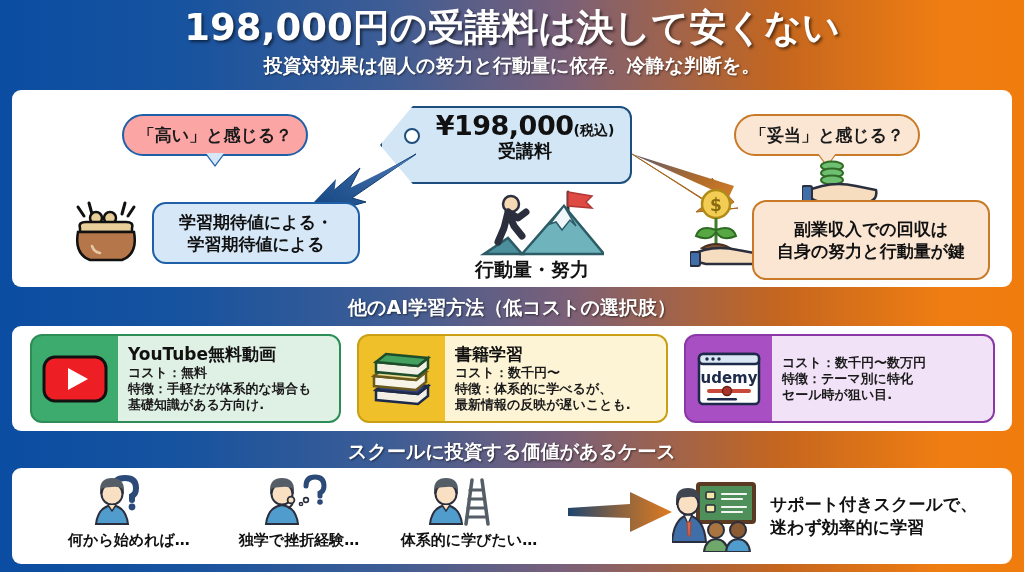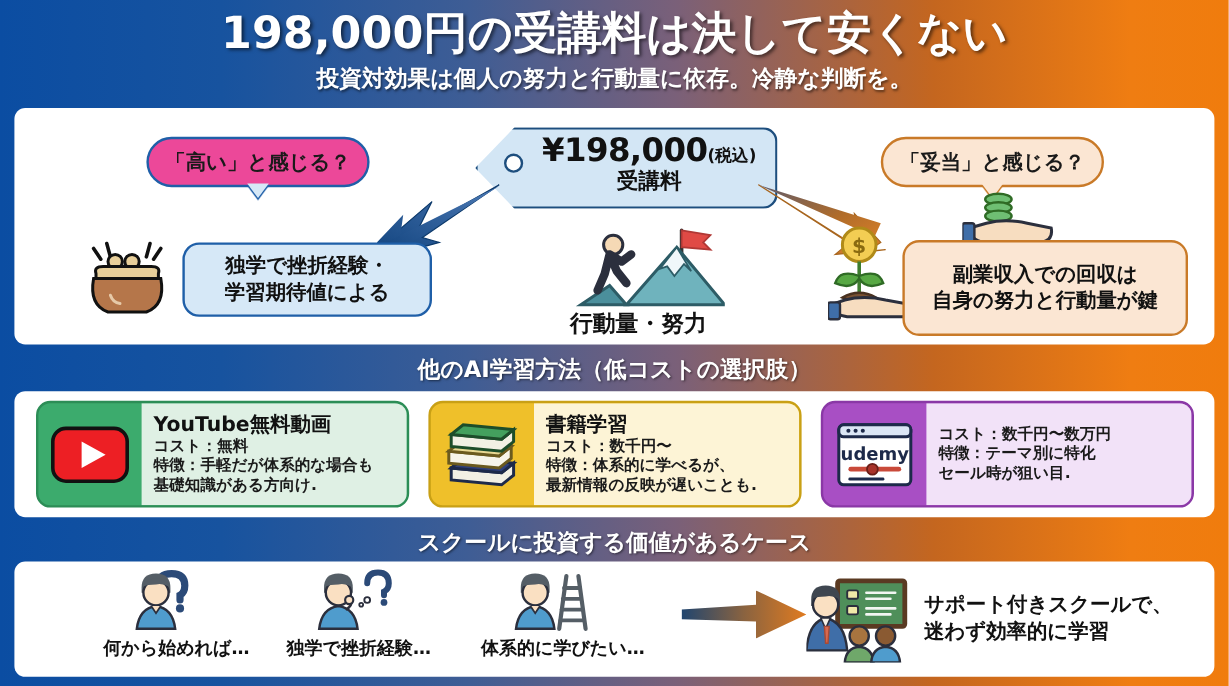--- a/index.html
+++ b/index.html
@@ -45,32 +45,32 @@
     font-size: 17px; font-weight: bold; color: #1a1a1a;
     white-space: nowrap;
   }
   .bubble::after {
     content: ""; position: absolute; bottom: -11px; left: 50%;
     margin-left: -9px; width: 0; height: 0;
     border-left: 9px solid transparent; border-right: 9px solid transparent;
   }
   #bubble-left {
     left: 110px; top: 24px; width: 186px; height: 42px;
-    background: #ec4899; border-color: #1f5fa8;
+    background: #fca5a5; border-color: #1f5fa8;
   }
   #bubble-left::after { border-top: 12px solid #d6e8f7; filter: drop-shadow(0 2px 0 #1f5fa8); }
   #bubble-right {
     left: 722px; top: 24px; width: 186px; height: 42px;
     background: #fbe6d3; border-color: #c97a28;
   }
   #bubble-right::after { border-top: 12px solid #fbe6d3; filter: drop-shadow(0 2px 0 #c97a28); }
 
   
   #price-tag {
-    position: absolute; left: 384px; top: 16px; width: 252px; height: 68px; text-decoration: underline;
+    position: absolute; left: 368px; top: 16px; width: 252px; height: 78px; text-decoration: underline;
   }
   #price-tag .tag-shape {
     position: absolute; inset: 0;
     background: #d3e6f5; border: 2.5px solid #1d4e7e;
     border-radius: 0 12px 12px 0;
     clip-path: polygon(0% 50%, 13% 0%, 100% 0%, 100% 100%, 13% 100%);
   }
   #price-tag .tag-hole {
     position: absolute; left: 24px; top: 22px; width: 16px; height: 16px;
     border-radius: 50%; background: #ffffff; border: 2.5px solid #1d4e7e;
@@ -139,21 +139,21 @@
   #card-2 .card-body { background: #f2e2f8; }
   .card-title { font-size: 17px; font-weight: bold; color: #111; line-height: 1.1; margin-bottom: 1px; }
   .card-line { font-size: 13px; font-weight: bold; color: #1a1a1a; line-height: 1.22; }
 
   
   .case-item {
     position: absolute; top: 6px; width: 150px; height: 84px;
     display: flex; flex-direction: column; align-items: center; justify-content: flex-start;
   }
   .case-caption { font-size: 15px; font-weight: bold; color: #111; margin-top: 1px; white-space: nowrap; }
-  #case-0 { left: 60px; }
+  #case-0 { left: 42px; }
   #case-1 { left: 212px; }
   #case-2 { left: 382px; }
 
   #result-school {
     position: absolute; left: 660px; top: 8px; width: 325px; height: 80px;
     display: flex; align-items: center;
   }
   #result-school .school-text {
     font-size: 17px; font-weight: bold; color: #111; line-height: 1.36; margin-left: 6px;
   }
@@ -214,21 +214,21 @@
       <path d="M14 18 l-6 -9 M22 16 l-3 -11 M58 18 l6 -9 M52 16 l3 -11" stroke="#111" stroke-width="3" fill="none" stroke-linecap="round"></path>
       <ellipse cx="26" cy="20" rx="6" ry="6" fill="#e8cf9a" stroke="#111" stroke-width="2.5"></ellipse>
       <ellipse cx="40" cy="20" rx="6" ry="6" fill="#e8cf9a" stroke="#111" stroke-width="2.5"></ellipse>
       <path d="M10 30 Q8 24 16 24 L56 24 Q64 24 62 30 L62 34 L10 34 Z" fill="#e8cf9a" stroke="#111" stroke-width="2.5"></path>
       <path d="M8 34 Q4 56 20 62 L52 62 Q68 56 64 34 Z" fill="#b5764a" stroke="#111" stroke-width="2.5"></path>
       <path d="M22 48 Q24 54 30 55" stroke="#e6c9a8" stroke-width="2.5" fill="none" stroke-linecap="round"></path>
     </svg>
 
     <div class="result-box" id="result-left">
       <div>
-        <div>独学で挫折経験・</div>
+        <div>学習期待値による・</div>
         <div>学習期待値による</div>
       </div>
     </div>
 
     <svg style="position:absolute;left:452px;top:94px;" width="140" height="74" viewBox="0 0 140 74">
       <path d="M104 8 L104 38" stroke="#333" stroke-width="3" stroke-linecap="round"></path>
       <path d="M104 8 L128 12 L122 18 L128 24 L104 22 Z" fill="#e04a45" stroke="#b03835" stroke-width="1.5"></path>
       <path d="M58 70 L100 22 L140 70 Z" fill="#6fb3bd" stroke="#2d5c66" stroke-width="2.5"></path>
       <path d="M100 22 L86 40 L92 38 L98 46 L106 36 L112 42 L100 22 Z" fill="#f0f7fa" stroke="#2d5c66" stroke-width="1.5"></path>
       <path d="M20 70 L58 70 L44 54 Z" fill="#4b8f9c" stroke="#2d5c66" stroke-width="2.5"></path>

